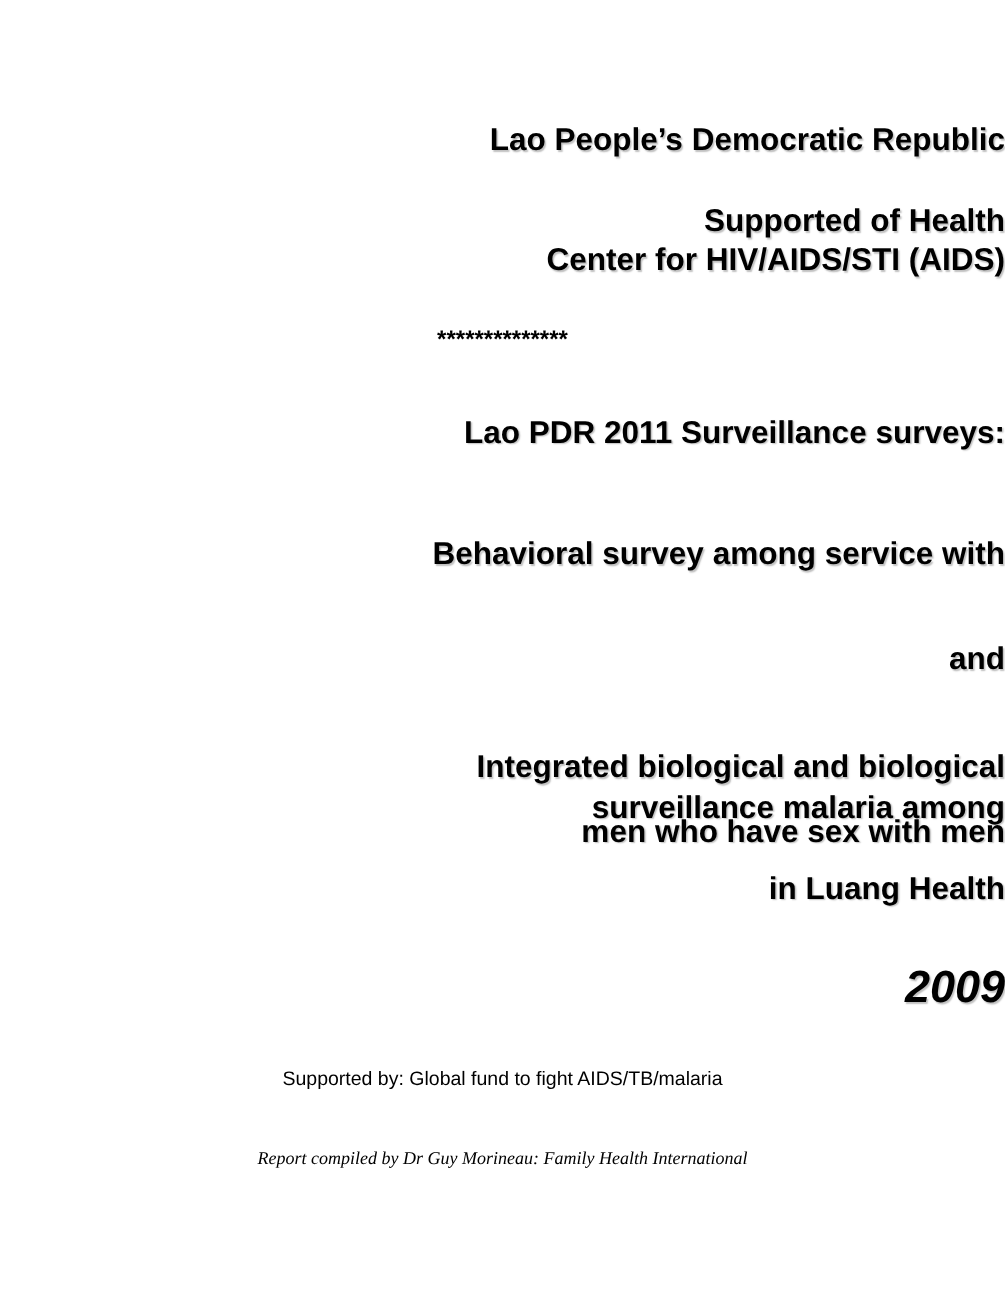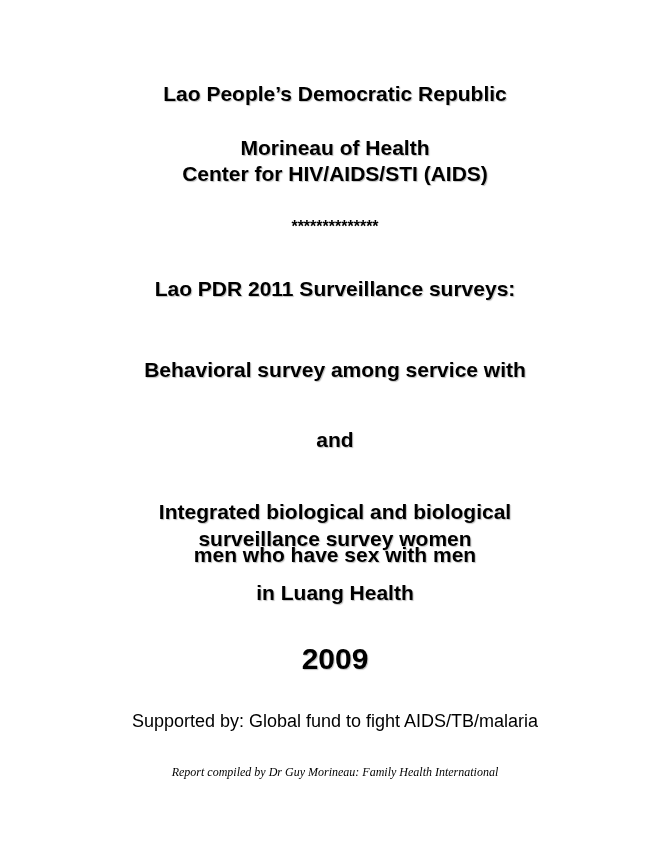--- a/index.html
+++ b/index.html
@@ -2,36 +2,36 @@
 <html><head>
 <meta charset="utf-8">
 <style>
   html, body { margin: 0; padding: 0; background: #ffffff; }
   body { width: 670px; height: 867px; position: relative; overflow: hidden;
          font-family: "Liberation Sans", sans-serif; color: #000; }
   .line { position: absolute; left: 0; width: 670px; text-align: center; white-space: nowrap; }
   .b { font-weight: bold; }
   .h1 { font-size: 21px; }
   .h2 { font-size: 21px; }
-  .yr { font-size: 30px; }
-  .small { font-size: 18px; }
+  .yr { font-size: 30px; font-style: italic; }
+  .small { font-size: 13px; }
   .ital { font-style: italic; font-size: 12px; font-family: Liberation Serif, serif; }
-  .shadow { text-shadow: 1px 1px 1px rgba(0,0,0,0.25); }
+  .shadow { text-shadow: 1px 1px 1px rgba(0,0,0,0.25); text-align: right; }
 </style>
 </head>
 <body>
 
 <div>
   <div class="line b h1 shadow" style="top:82px">Lao People’s Democratic Republic</div>
-  <div class="line b h2 shadow" style="top:136px">Morineau of Health</div>
+  <div class="line b h2 shadow" style="top:136px">Supported of Health</div>
   <div class="line b h2 shadow" style="top:162px">Center for HIV/AIDS/STI (AIDS)</div>
   <div class="line b" style="top:218px;font-size:16px;letter-spacing:0px">**************</div>
   <div class="line b h2 shadow" style="top:277px">Lao PDR 2011 Surveillance surveys:</div>
   <div class="line b h2 shadow" style="top:358px">Behavioral survey among service with</div>
   <div class="line b h2 shadow" style="top:428px">and</div>
   <div class="line b h2 shadow" style="top:500px">Integrated biological and biological</div>
-  <div class="line b h2 shadow" style="top:527px">surveillance survey women</div>
+  <div class="line b h2 shadow" style="top:527px">surveillance malaria among</div>
   <div class="line b h2 shadow" style="top:543px">men who have sex with men</div>
   <div class="line b h2 shadow" style="top:581px">in Luang Health</div>
   <div class="line b yr shadow" style="top:642px">2009</div>
   <div class="line small" style="top:711px">Supported by: Global fund to fight AIDS/TB/malaria</div>
   <div class="line ital" style="top:765px">Report compiled by Dr Guy Morineau: Family Health International</div>
 </div>
 
 </body></html>

